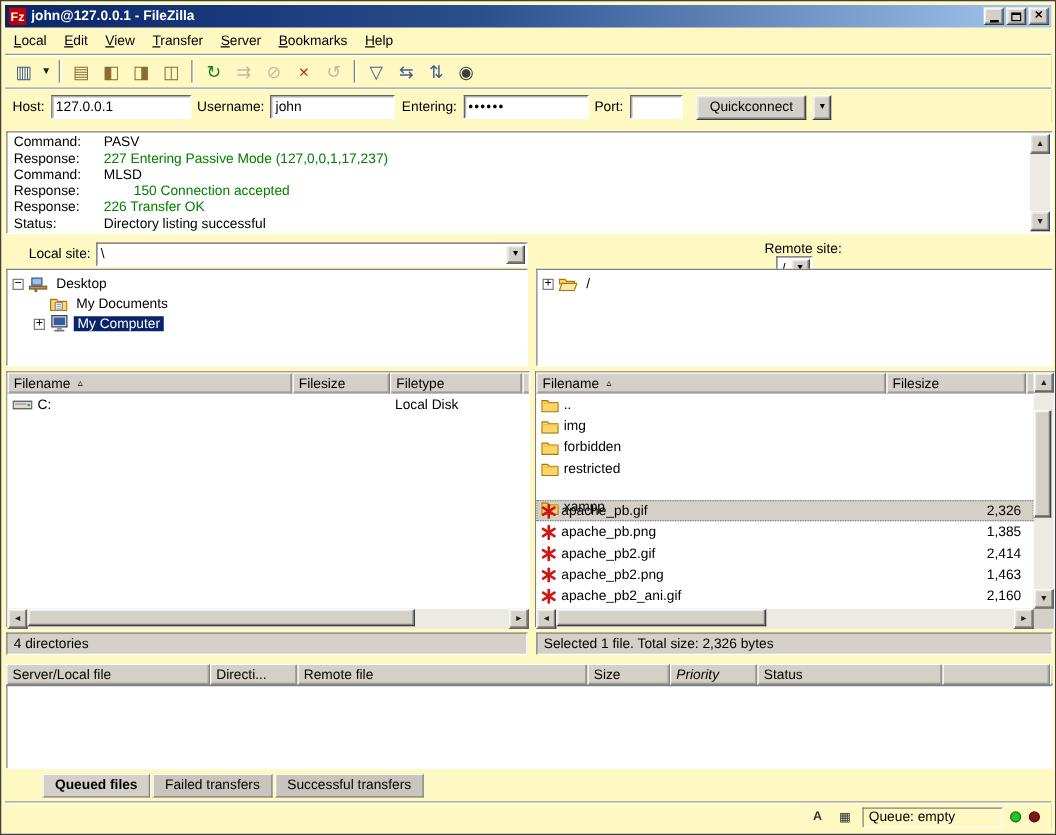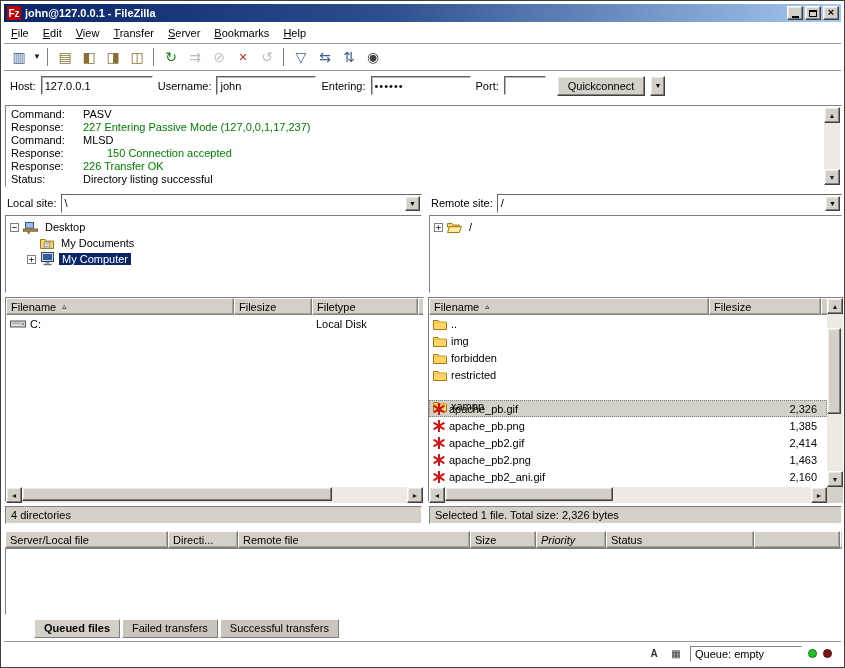--- a/index.html
+++ b/index.html
@@ -1,18 +1,18 @@
 <!DOCTYPE html>
 <html><head>
 <meta charset="utf-8">
 <style>
   *{box-sizing:border-box;margin:0;padding:0;}
   html,body{width:845px;height:668px;}
   body{font-family:"Liberation Sans",sans-serif;font-size:11px;color:#000;background:#D4D0C8;overflow:hidden;}
-  .window{position:relative;width:845px;height:668px;background:#ffffff;border:1px solid #404040;}
+  .window{position:relative;width:845px;height:668px;background:#fef9c3;border:1px solid #404040;}
 
   
   .raised{background:#D4D0C8;border:1px solid;border-color:#FFF #404040 #404040 #FFF;box-shadow:inset -1px -1px 0 #808080,inset 1px 1px 0 #ECEAE4;}
   .inset{border:1px solid;border-color:#808080 #FFF #FFF #808080;}
 
   
   .titlebar{position:absolute;left:3px;top:3px;right:3px;height:18px;display:flex;align-items:center;padding:0 2px;background:linear-gradient(90deg,#0A246A 0%,#2A4E8E 45%,#A6CAF0 100%);color:#FFF;}
   .app-icon{width:14px;height:14px;margin:0 4px 0 1px;display:inline-flex;}
   .title-text{flex:1;font-weight:bold;white-space:nowrap;overflow:hidden;}
   .winbtns{display:flex;gap:2px;}
@@ -52,22 +52,22 @@
   .sb-btn{width:16px;height:16px;flex:none;display:flex;align-items:center;justify-content:center;font-size:7px;color:#202020;}
   .sb-track{flex:1;position:relative;}
   .sb-thumb{position:absolute;}
   .hscroll .sb-thumb{top:0;height:14px;}
   .vscroll .sb-thumb{left:0;width:14px;}
   .log .vscroll{position:absolute;top:1px;right:1px;bottom:1px;}
 
   
   .site-row{position:absolute;top:192px;height:20px;display:flex;align-items:center;}
   .site-local{left:4px;width:417px;}
-  .site-remote{left:428px;width:413px;}
-  .site-label{margin:0 4px 0 2px;white-space:nowrap;}
+  .site-remote{left:428px;width:413px;flex-direction:column;}
+  .site-label{margin:0 4px 0 18px;white-space:nowrap;}
   .combo{flex:1;height:19px;background:#FFF;border:1px solid;border-color:#636363 #FFF #FFF #636363;display:flex;align-items:center;}
   .combo-value{flex:1;padding:0 3px;overflow:hidden;white-space:nowrap;}
   .combo-btn{width:15px;height:15px;margin:1px;display:flex;align-items:center;justify-content:center;font-size:7px;}
 
   .tree{position:absolute;top:214px;height:78px;background:#FFF;overflow:hidden;padding-top:3px;}
   .tree-local{left:4px;width:417px;}
   .tree-remote{left:428px;width:413px;}
   .tree-row{height:16px;display:flex;align-items:center;}
   .expander{width:9px;height:9px;flex:none;border:1px solid #808080;background:#FFF;font-size:9px;line-height:7px;text-align:center;margin-right:4px;font-family:"DejaVu Sans Mono",monospace;}
   .expander-spacer{width:13px;flex:none;}
@@ -140,21 +140,21 @@
       <span class="wbtn raised">
           <span class="glyph-max"></span>
         </span>
       <span class="wbtn raised">
           <span class="glyph-close">×</span>
         </span>
     </span>
   </div>
 
   <div class="menubar">
-      <div class="menu-item">File</div>
+      <div class="menu-item">Local</div>
       <div class="menu-item">Edit</div>
       <div class="menu-item">View</div>
       <div class="menu-item">Transfer</div>
       <div class="menu-item">Server</div>
       <div class="menu-item">Bookmarks</div>
       <div class="menu-item">Help</div>
     </div>
 
   <div class="toolbar">
       <div class="tb-btn">

